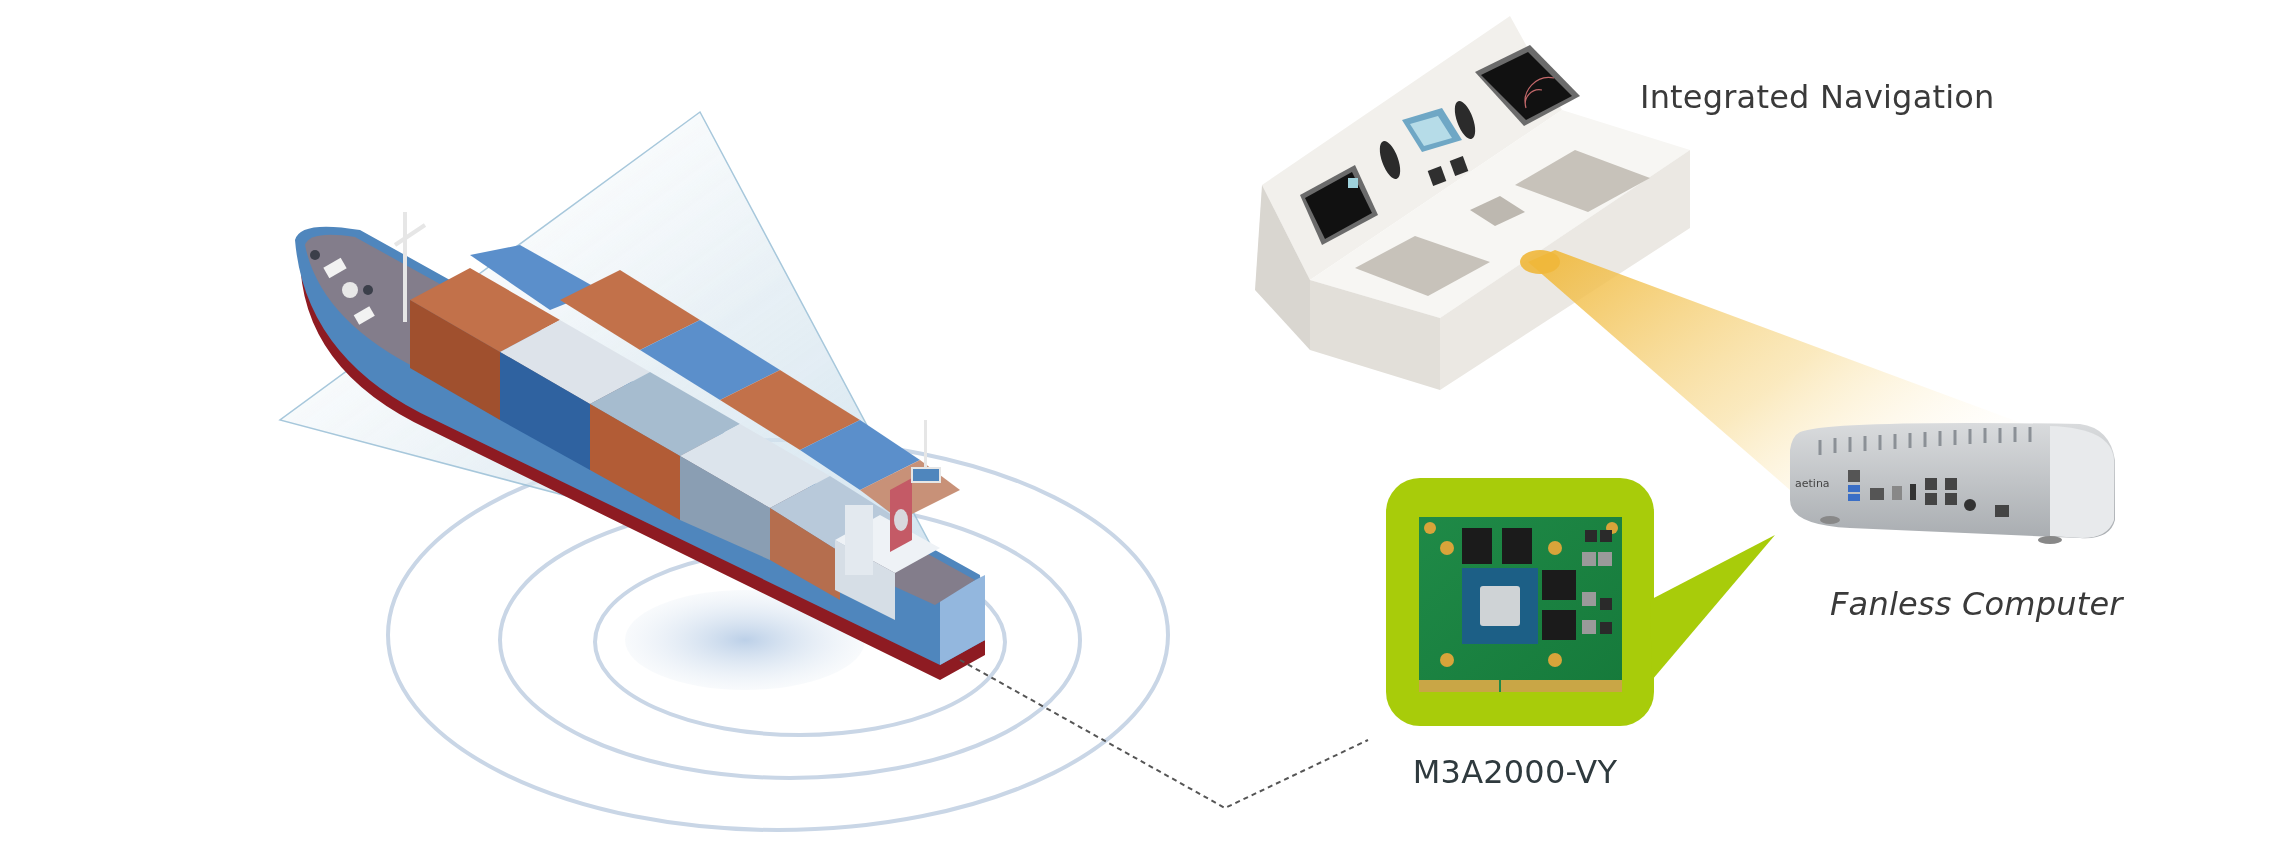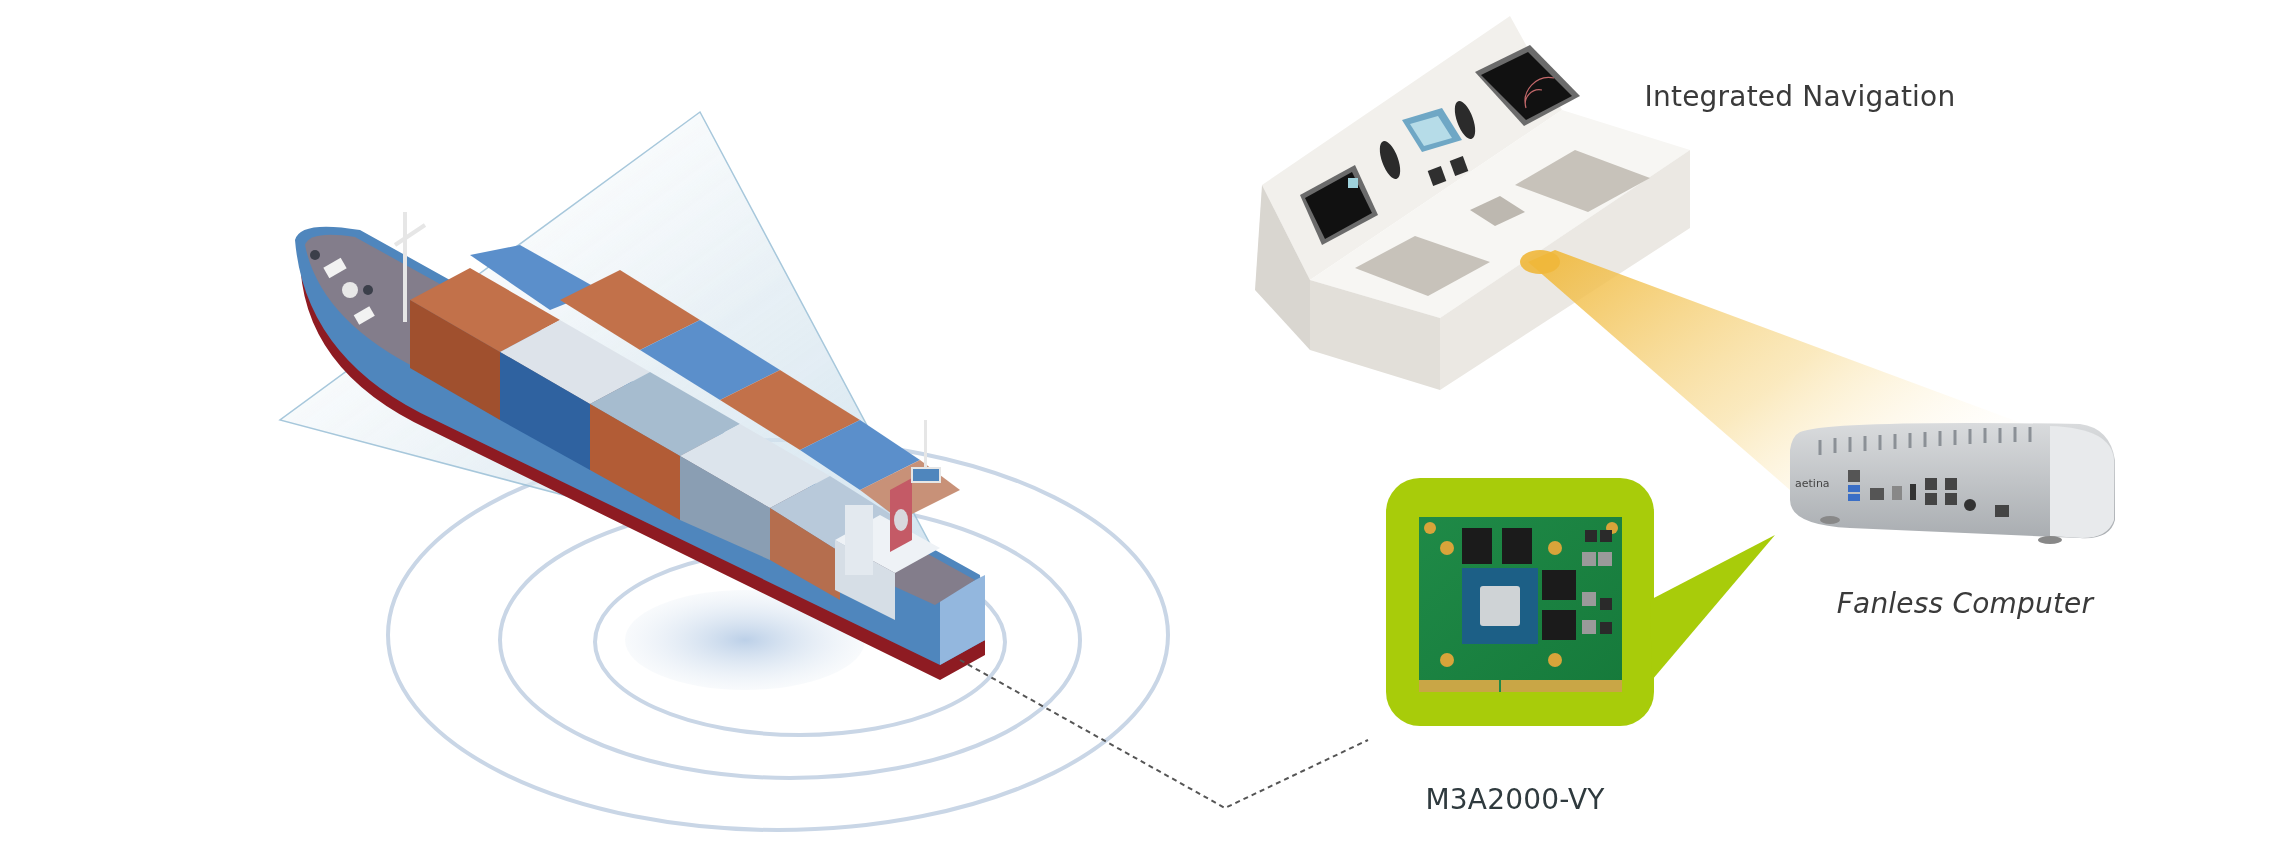--- a/index.html
+++ b/index.html
@@ -1,24 +1,24 @@
 <!DOCTYPE html>
 <html><head>
 <meta charset="utf-8">
 <style>
   html, body { margin: 0; padding: 0; background: #ffffff; }
   body { width: 2292px; height: 844px; position: relative; overflow: hidden;
          font-family: "DejaVu Sans", "Liberation Sans", sans-serif; }
   .stage { position: absolute; left: 0; top: 0; width: 2292px; height: 844px; }
   .stage svg { position: absolute; left: 0; top: 0; }
-  .label { position: absolute; color: #3a3a3a; text-align: center; font-size: 28px;
+  .label { position: absolute; color: #3a3a3a; text-align: center; font-size: 32px;
            line-height: 38px; letter-spacing: 0.2px; white-space: nowrap; }
   .label.ins { left: 1640px; top: 78px; width: 320px; }
   .label.fan { left: 1830px; top: 585px; width: 270px; font-style: italic; }
-  .label.mod { left: 1405px; top: 753px; width: 220px; color: #2f3a3e; margin-top: 28px; }
+  .label.mod { left: 1405px; top: 753px; width: 220px; color: #2f3a3e; }
 </style>
 </head>
 <body>
 
 <div class="stage">
 <svg width="2292" height="844" viewBox="0 0 2292 844" xmlns="http://www.w3.org/2000/svg">
   <defs>
     <linearGradient id="coneGrad" x1="0" y1="0" x2="1" y2="1">
       <stop offset="0" stop-color="#ffffff" stop-opacity="0"></stop>
       <stop offset="0.55" stop-color="#dbe8f0" stop-opacity="0.75"></stop>

